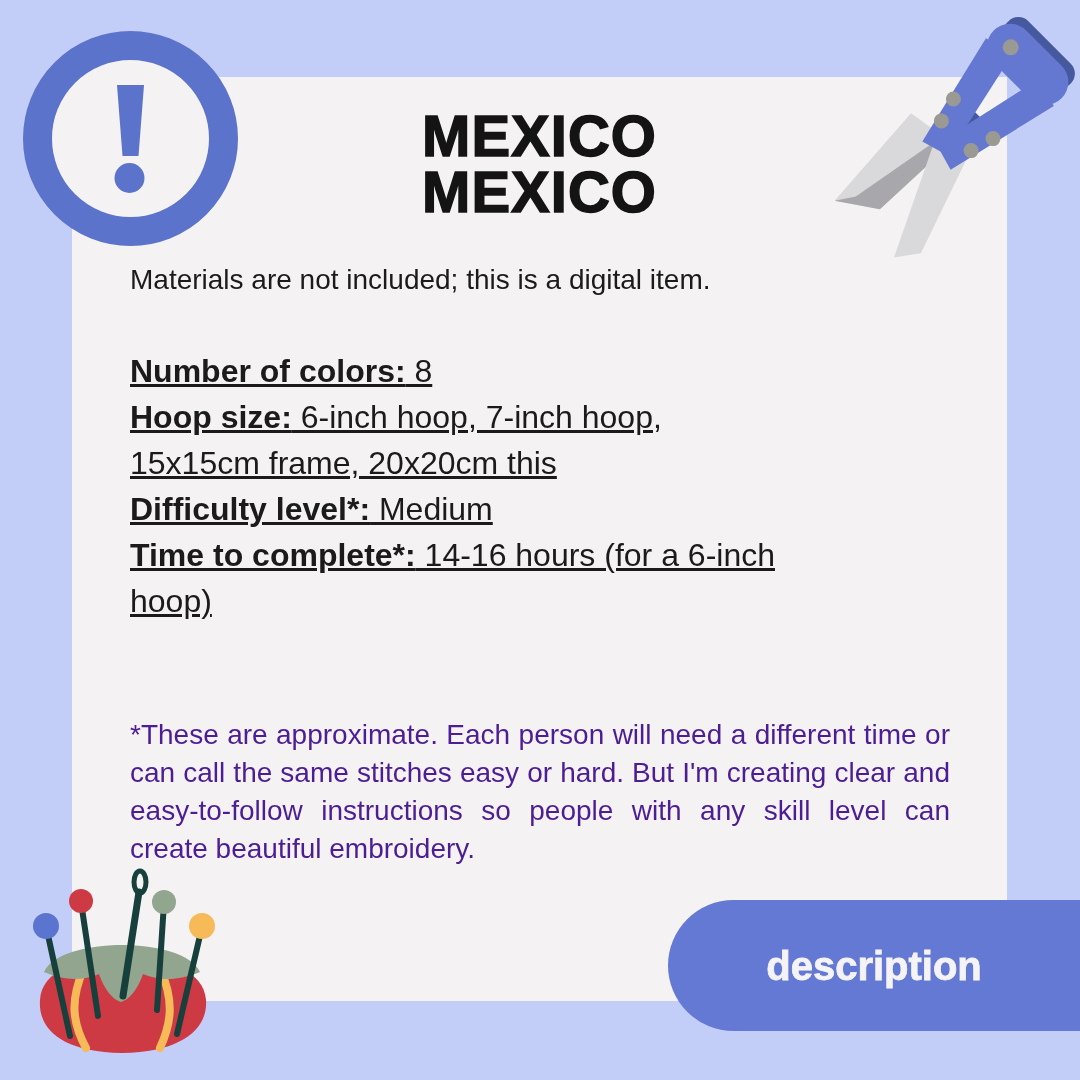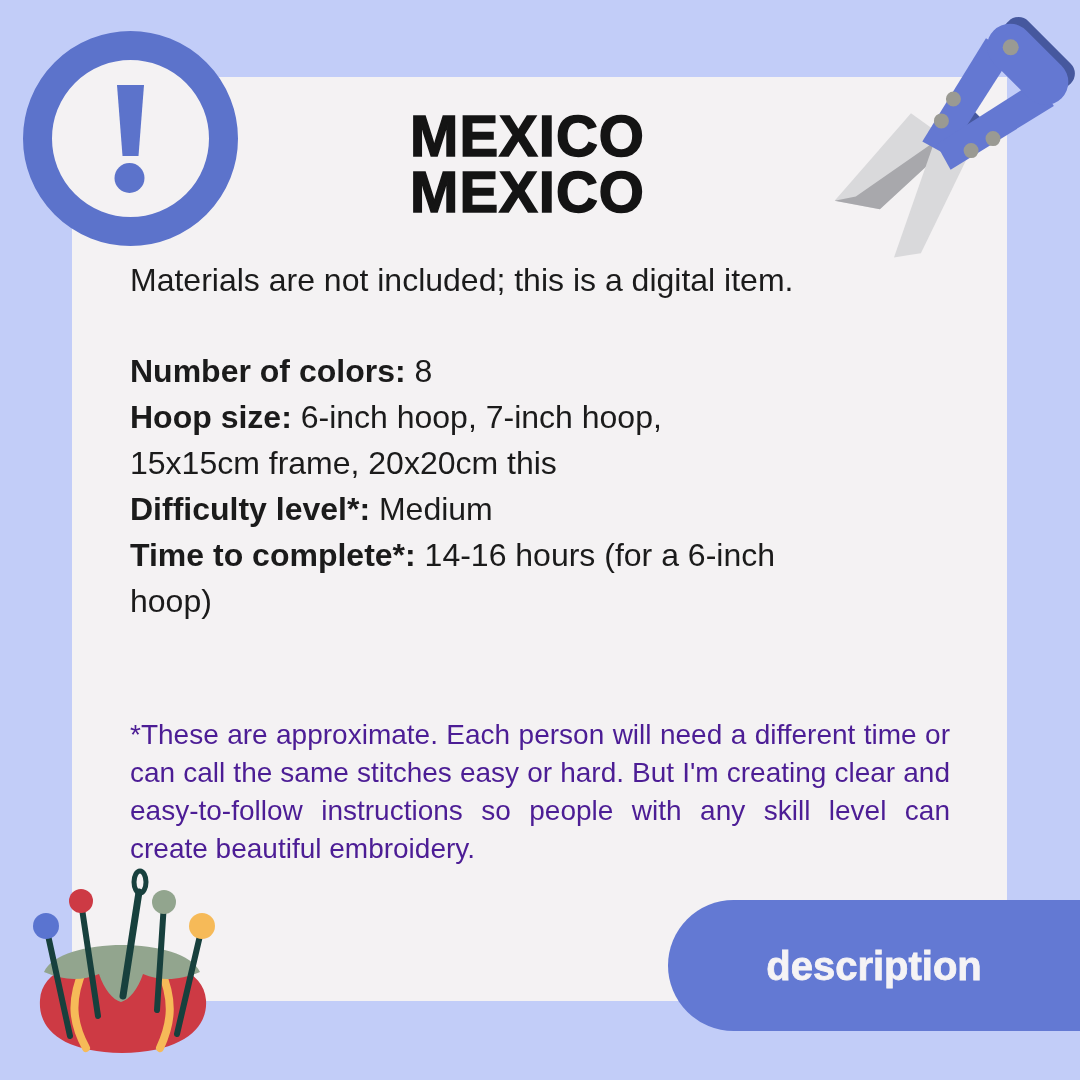--- a/index.html
+++ b/index.html
@@ -14,35 +14,35 @@
   .card {
     position:absolute; left:72px; top:77px;
     width:935px; height:924px;
     background:#f4f2f3;
   }
   .alert-badge { position:absolute; left:22px; top:30px; width:217px; height:217px; }
   .snips      { position:absolute; left:812px; top:0; width:280px; height:280px; }
   .pincushion { position:absolute; left:20px; top:860px; width:220px; height:215px; }
 
   .title {
-    position:absolute; left:60px; top:108px; width:935px;
+    position:absolute; left:72px; top:108px; width:935px;
     text-align:center; font-size:58px; line-height:56px;
     font-weight:800; letter-spacing:1px; color:#141414;
     -webkit-text-stroke:1.5px #141414;
   }
   .intro {
     position:absolute; left:130px; top:260px; width:830px;
-    font-size:32px; line-height:40px;
+    font-size:28px; line-height:40px;
   }
   .details {
     position:absolute; left:130px; top:348px; width:790px;
     font-size:32px; line-height:46px;
   }
   .details b { font-weight:700; }
-  .details span, .details b { white-space:pre-wrap; }
+  .details span, .details b { white-space:pre-wrap;text-decoration:underline; }
   .footnote {
     position:absolute; left:130px; top:716px; width:820px;
     font-size:28px; line-height:38px;
     text-align:justify; text-justify:inter-word;
     color:#4c1d95;
   }
   .cta {
     position:absolute; left:668px; top:900px; width:412px; height:131px;
     background:#6379d3; border-radius:66px 0 0 66px;
     display:flex; flex-direction:column; align-items:center; justify-content:center;

